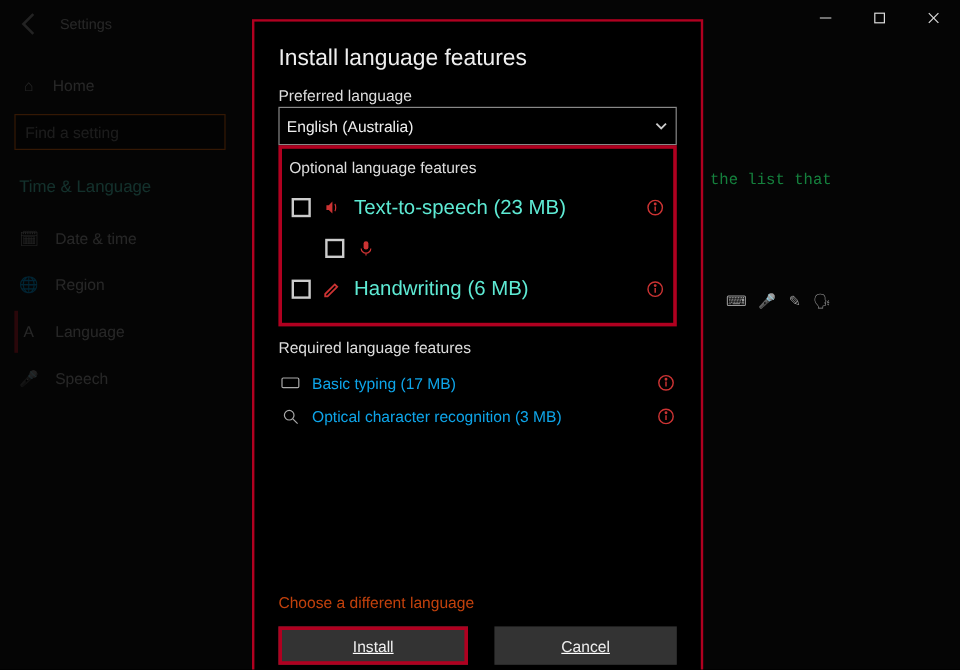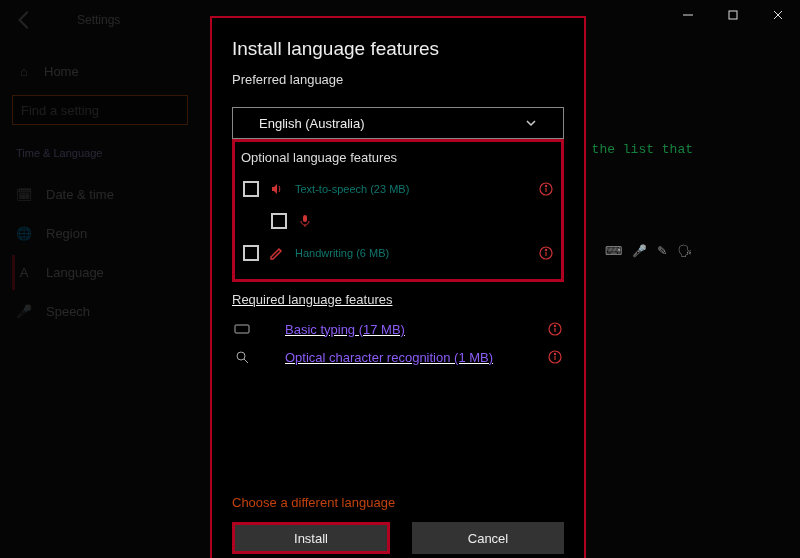--- a/index.html
+++ b/index.html
@@ -12,86 +12,86 @@
   position: relative;
 }
 .bg-app {
   position: absolute; inset: 0;
   background: #1a1a1a;
   opacity: 0.35;
   filter: brightness(0.6);
 }
 .bg-header {
   position: absolute; top: 0; left: 0; right: 0; height: 40px;
-  display: flex; align-items: center; padding: 0 14px; gap: 27px;
+  display: flex; align-items: center; padding: 0 14px;
 }
 .bg-back { width: 22px; height: 22px; display: flex; align-items: center; justify-content: center; color: #aaa; font-size: 14px; }
 .bg-title { margin-left: 14px; font-size: 12px; color: #bbb; }
 .win-controls { position: absolute; top: 0; right: 0; height: 32px; display: flex; z-index: 30; }
 .win-btn { width: 45px; height: 30px; display: flex; align-items: center; justify-content: center; color: #ddd; font-size: 11px; }
 .win-btn svg { width: 10px; height: 10px; }
 .bg-sidebar {
   position: absolute; top: 50px; left: 0; width: 200px; padding: 8px 12px;
 }
 .bg-home { display: flex; align-items: center; gap: 12px; padding: 6px 4px; color: #bbb; font-size: 13px; }
 .bg-home .ico { width: 16px; text-align: center; }
 .bg-search { margin-top: 10px; border: 1px solid #f97316; height: 30px; display: flex; align-items: center; padding: 0 8px; color: #888; font-size: 13px; background: rgba(0,0,0,0.3); }
-.bg-section { margin-top: 18px; font-size: 11px; color: #c4b5fd; padding: 4px; }
+.bg-section { margin-top: 18px; font-size: 14px; color: #5eead4; padding: 4px; }
 .bg-nav { margin-top: 14px; display: flex; flex-direction: column; gap: 4px; }
 .bg-nav-item { display: flex; align-items: center; gap: 14px; padding: 10px 4px; color: #bbb; font-size: 13px; }
 .bg-nav-item.active { border-left: 3px solid #c23; padding-left: 1px; }
 .bg-nav-item .ico { width: 16px; text-align: center; font-size: 13px; }
 .bg-right-hint { position: absolute; top: 142px; left: 576px; color: #15803d; font-size: 13px; font-family: Liberation Mono, monospace; }
 .bg-right-icons { position: absolute; top: 244px; left: 605px; display: flex; gap: 10px; color: #999; font-size: 12px; }
 
 .dialog {
   position: absolute;
   left: 210px; top: 16px;
   width: 376px; height: 554px;
   background: #000;
   border: 2px solid #b00020;
   padding: 20px 20px 14px 20px;
   display: flex; flex-direction: column;
   z-index: 20;
 }
 .dlg-title { font-size: 19px; font-weight: 400; color: #eee; }
 .dlg-pref-label { margin-top: 12px; font-size: 13px; color: #ddd; }
 .dlg-select {
-  margin-top: 20px;
+  margin-top: 2px;
   height: 32px; border: 1px solid #888;
   display: flex; align-items: center; justify-content: space-between;
-  padding: 0 26px; font-size: 13px; color: #eee;
+  padding: 0 6px; font-size: 13px; color: #eee;
 }
 .chev { width: 12px; height: 12px; }
 
 .dlg-optional {
   border: 3px solid #b00020;
   padding: 8px 6px 10px 6px;
 }
 .dlg-section-label { font-size: 13px; color: #ddd; margin-bottom: 8px; }
 .feat-row {
   display: flex; align-items: center; gap: 10px;
   padding: 8px 2px;
   position: relative;
 }
 .feat-row.indent { padding-left: 30px; }
 .checkbox { width: 16px; height: 16px; border: 2px solid #ccc; flex-shrink: 0; }
 .feat-ico { width: 16px; height: 16px; display: flex; align-items: center; justify-content: center; flex-shrink: 0; }
 .feat-ico.red { color: #c33; }
-.feat-label { font-size: 11px; color: #0f766e; flex: 1; }
+.feat-label { font-size: 17px; color: #5eead4; flex: 1; }
 .info-ico { width: 14px; height: 14px; color: #c33; flex-shrink: 0; }
 
-.dlg-required { margin-top: 10px; text-decoration: underline; }
+.dlg-required { margin-top: 10px; }
 .req-row { display: flex; align-items: center; gap: 10px; padding: 6px 2px; position: relative; }
 .req-ico { width: 16px; height: 16px; color: #aaa; display: flex; align-items: center; justify-content: center; flex-shrink: 0; }
-.req-label { font-size: 13px; color: #8b5cf6; flex: 1; margin-left: 25px; }
+.req-label { font-size: 13px; color: #0ea5e9; flex: 1; }
 
 .dlg-spacer { flex: 1; }
 .dlg-link { color: #c2410c; font-size: 13px; margin-bottom: 12px; }
-.dlg-buttons { display: flex; gap: 22px; }
+.dlg-buttons { display: flex; gap: 22px; text-decoration: underline; }
 .dlg-btn { flex: 1; height: 32px; background: #333; color: #eee; display: flex; align-items: center; justify-content: center; font-size: 13px; }
 .dlg-btn.primary { border: 3px solid #b00020; background: #333; }
 </style>
 </head>
 <body>
 
 <div class="bg-app">
   <div class="bg-header">
     <div class="bg-back">
       <svg viewBox="0 0 16 16" fill="none" stroke="currentColor" stroke-width="1.5">
@@ -231,21 +231,21 @@
           <circle cx="7" cy="4" r="0.6" fill="currentColor"></circle>
         </svg>
     </div>
     <div class="req-row">
       <div class="req-ico">
         <svg viewBox="0 0 16 16" fill="none" stroke="currentColor">
             <circle cx="7" cy="7" r="4"></circle>
             <line x1="10" y1="10" x2="14" y2="14"></line>
           </svg>
       </div>
-      <div class="req-label">Optical character recognition (1 MB)</div>
+      <div class="req-label">Optical character recognition (3 MB)</div>
       <svg class="info-ico" viewBox="0 0 14 14" fill="none" stroke="currentColor" stroke-width="1.2">
           <circle cx="7" cy="7" r="6"></circle>
           <line x1="7" y1="6" x2="7" y2="10"></line>
           <circle cx="7" cy="4" r="0.6" fill="currentColor"></circle>
         </svg>
     </div>
   </div>
 
   <div class="dlg-spacer"></div>
   <div class="dlg-link">Choose a different language</div>

